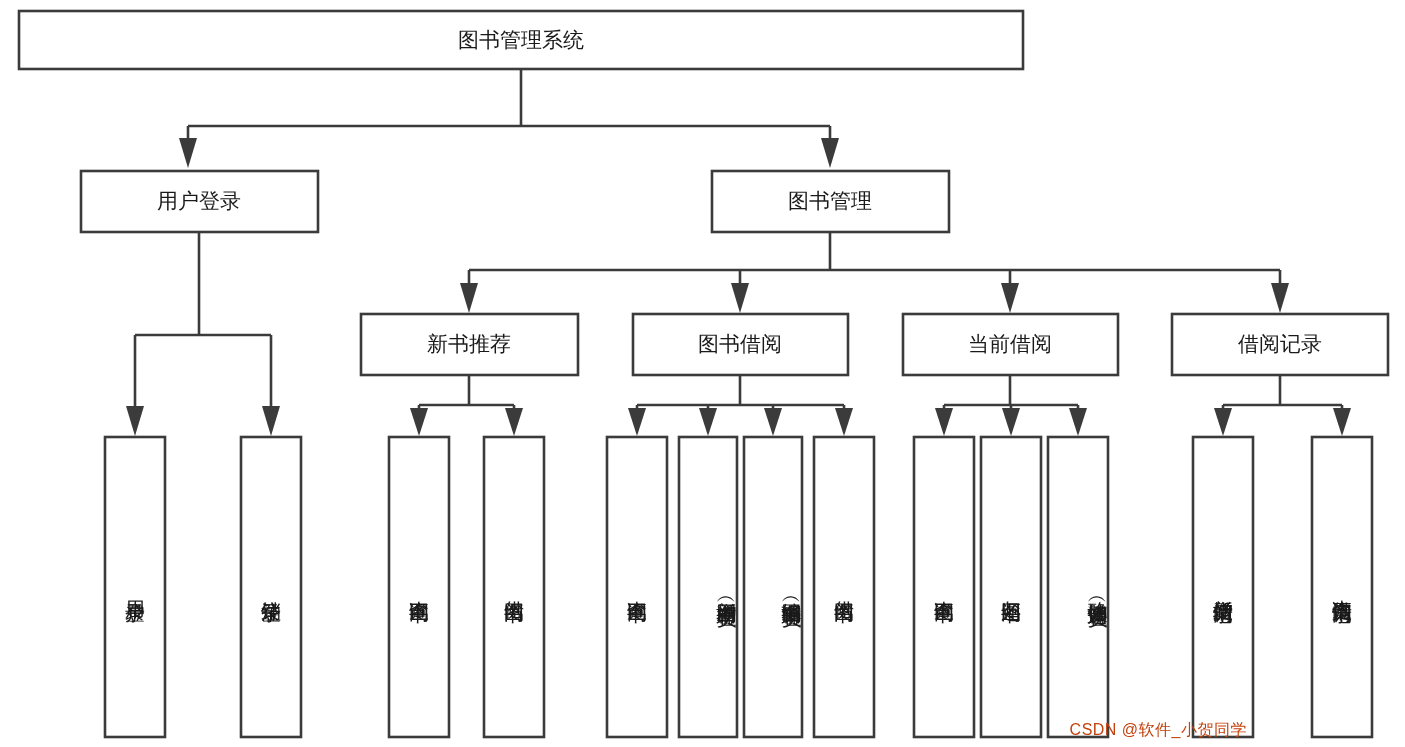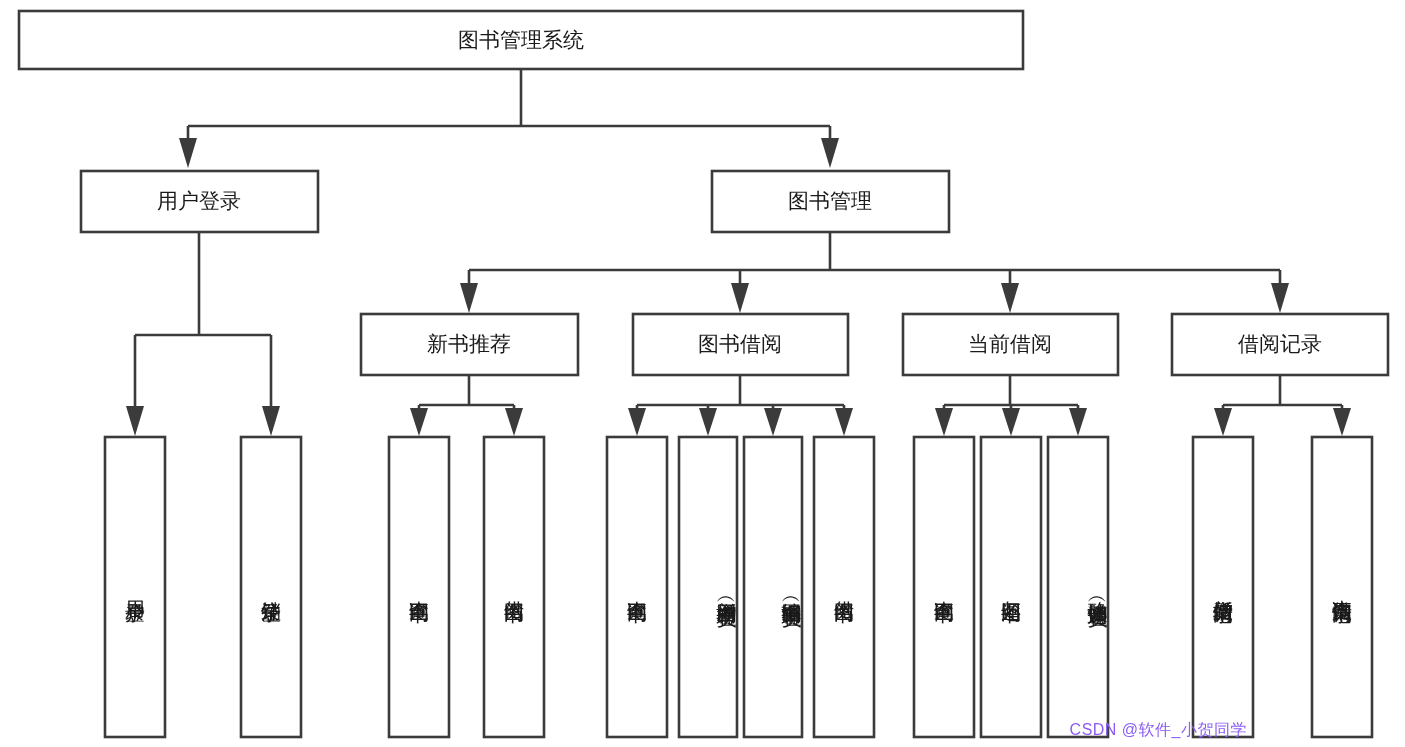--- a/index.html
+++ b/index.html
@@ -63,21 +63,21 @@
     justify-content: center;
     white-space: nowrap;
     user-select: none;
   }
   .watermark {
     position: absolute;
     right: 10px;
     bottom: 6px;
     font-family: "Liberation Sans", "DejaVu Sans", sans-serif;
     font-size: 16px;
-    color: #8b5cf6;
+    color: #c2410c;
     letter-spacing: 0.5px;
     white-space: nowrap;
     user-select: none;
   }
 </style>
 </head>
 <body>
 
 <div id="diagram-root">
 

